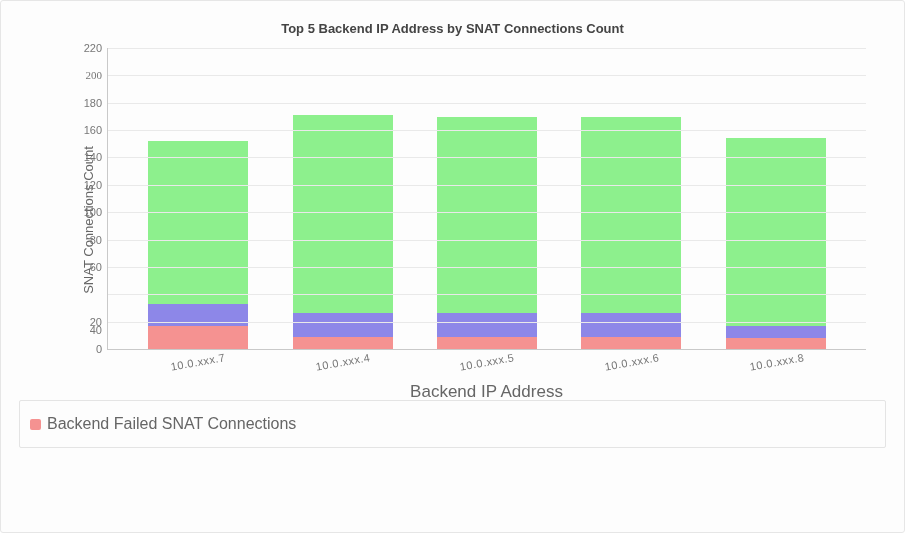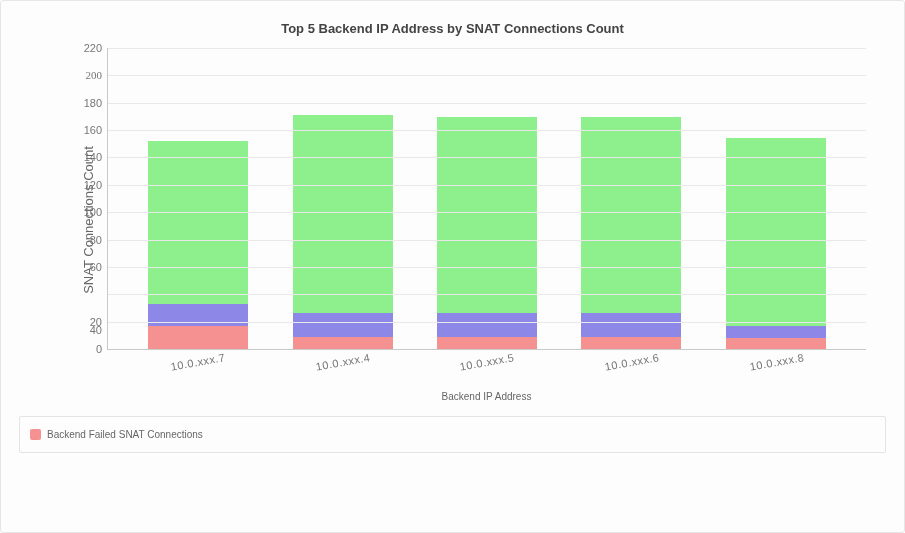--- a/index.html
+++ b/index.html
@@ -107,29 +107,29 @@
     white-space: nowrap;
     margin-top: 6px;
     letter-spacing: 0.5px;
   }
   .xaxis-title {
     position: absolute;
     left: 88px;
     right: 20px;
     bottom: -2px;
     text-align: center;
-    font-size: 10px;
+    font-size: 17px;
     color: #666;
   }
   .legend {
-    margin-top: 16px;
+    margin-top: 0;
     border: 1px solid #e4e4e4;
     border-radius: 2px;
     padding: 8px 10px;
-    font-size: 10px;
+    font-size: 16px;
     color: #666;
     line-height: 1.9;
   }
   .legend-row { display: flex; flex-wrap: wrap; gap: 14px 18px; }
   .legend-item { display: inline-flex; align-items: center; gap: 6px; white-space: nowrap; }
   .swatch { width: 11px; height: 11px; border-radius: 2px; display: inline-block; }
 </style>
 </head>
 <body>
 

